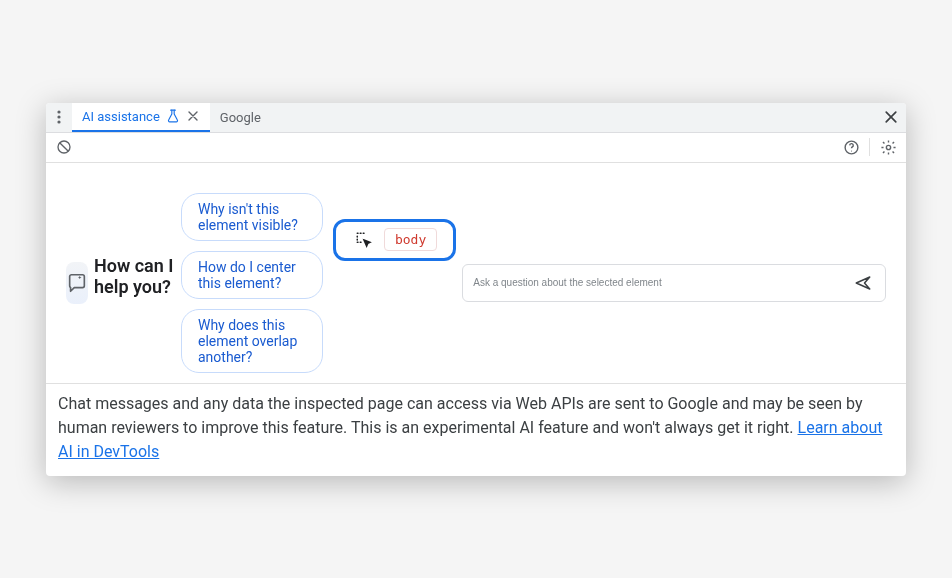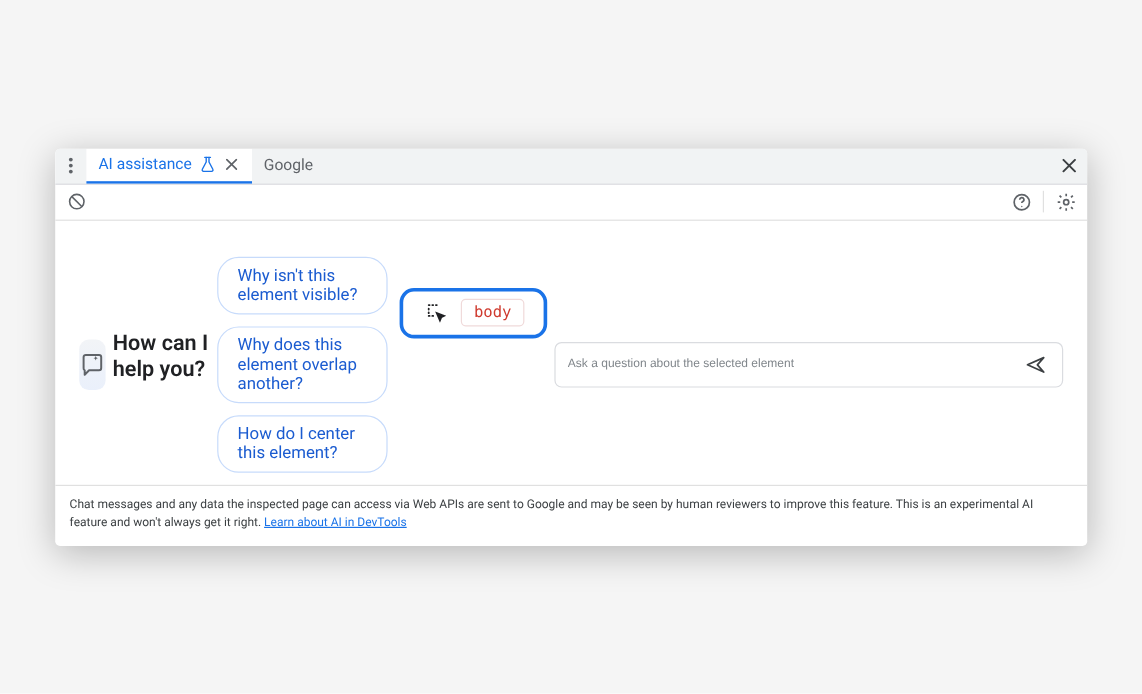--- a/index.html
+++ b/index.html
@@ -199,21 +199,21 @@
       height: 24px;
       display: flex;
       align-items: center;
       justify-content: center;
       color: #3c4043;
       cursor: pointer;
     }
     .disclaimer {
       border-top: 1px solid #e0e0e0;
       padding: 8px 12px 12px;
-      font-size: 10px;
+      font-size: 16px;
       line-height: 1.5;
       color: #3c4043;
     }
     .disclaimer a {
       color: #1a73e8;
       text-decoration: underline;
       cursor: pointer;
     }
   </style>
 </head>
@@ -281,22 +281,22 @@
     <div class="spark-box">
       <svg width="22" height="22" viewBox="0 0 24 24" fill="none" stroke="currentColor" stroke-width="1.8" stroke-linecap="round" stroke-linejoin="round">
           <path d="M4 5a2 2 0 0 1 2-2h12a2 2 0 0 1 2 2v10a2 2 0 0 1-2 2H9l-4 4v-4a2 2 0 0 1-1-2z"></path>
           <path d="M15 4l.6 1.4L17 6l-1.4.6L15 8l-.6-1.4L13 6l1.4-.6z" fill="currentColor" stroke="none"></path>
         </svg>
     </div>
     <div class="heading">How can I help you?</div>
 
     <div class="chips">
       <div class="chip">Why isn't this element visible?</div>
+      <div class="chip">How do I center this element?</div>
       <div class="chip">Why does this element overlap another?</div>
-      <div class="chip">How do I center this element?</div>
     </div>
 
     <div class="context-row">
       <div class="context-pick">
         <svg width="18" height="18" viewBox="0 0 24 24" fill="none" stroke="currentColor" stroke-width="2" stroke-linecap="round">
             <path d="M3 3h1M7 3h1M11 3h1M3 7v1M3 11v1M3 15h1M7 15h1" stroke-dasharray="0"></path>
             <path d="M12 12l8 3-3 1.5L15.5 20z" fill="currentColor"></path>
           </svg>
       </div>
       <div class="context-tag">body</div>

